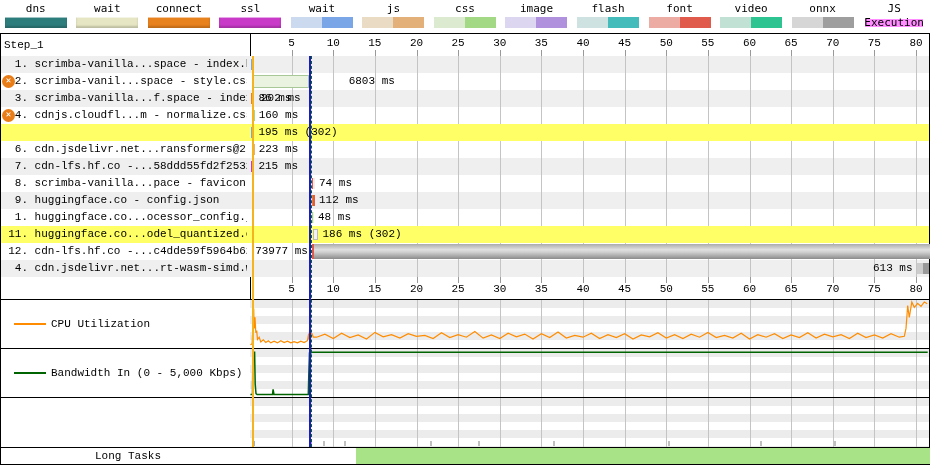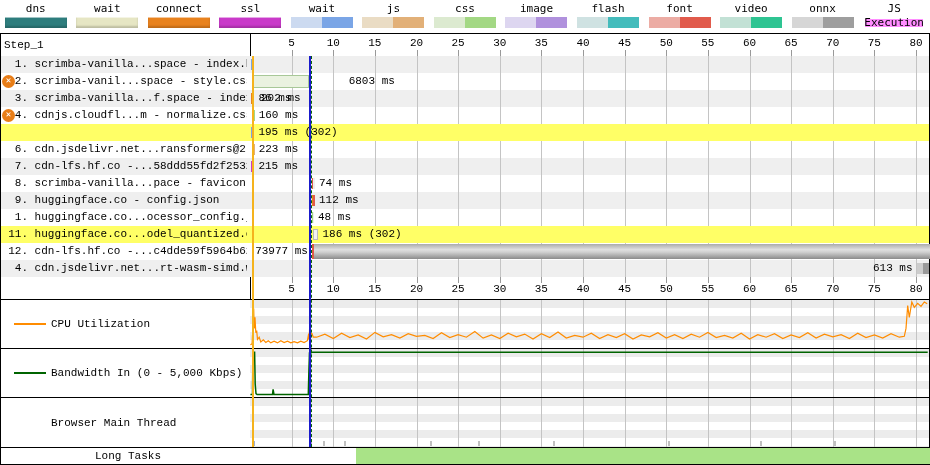--- a/index.html
+++ b/index.html
@@ -391,23 +391,20 @@
       <div class="grid" style="left: 873.375px; top: 0px; height: 48px;"></div>
       <div class="grid" style="left: 915px; top: 0px; height: 48px;"></div>
       <svg width="928" height="48">
         <polyline points="249.4,45.6 251.5,45.6 251.9,3.3 253.6,3.3 254.2,35.0 255.0,44.7 256.1,45.6 271.5,45.6 272.1,40.3 273.0,45.6 307.3,45.6 307.9,21.8 308.5,3.3 309.1,11.7 309.8,3.3 926.7,3.3" fill="none" stroke="#006400" stroke-width="1.5"></polyline>
       </svg>
     </div>
   <div class="bline" style="left:0;top:397px;width:930px;height:1px;"></div>
 
   <div id="bmtBand" class="abs" style="left:1px;top:398px;width:928px;height:49px;">
     <div class="band-stripes" style="top:0;height:49px;left:249px;"></div>
-    <div class="band-label" style="top:0;height:49px;">
-      <span class="txt" style="margin-left:50px;">Browser Main Thread</span>
-    </div>
   <div class="grid" style="left: 290.625px; top: 0px; height: 49px;"></div>
       <div class="grid" style="left: 332.25px; top: 0px; height: 49px;"></div>
       <div class="grid" style="left: 373.875px; top: 0px; height: 49px;"></div>
       <div class="grid" style="left: 415.5px; top: 0px; height: 49px;"></div>
       <div class="grid" style="left: 457.125px; top: 0px; height: 49px;"></div>
       <div class="grid" style="left: 498.75px; top: 0px; height: 49px;"></div>
       <div class="grid" style="left: 540.375px; top: 0px; height: 49px;"></div>
       <div class="grid" style="left: 582px; top: 0px; height: 49px;"></div>
       <div class="grid" style="left: 623.625px; top: 0px; height: 49px;"></div>
       <div class="grid" style="left: 665.25px; top: 0px; height: 49px;"></div>

